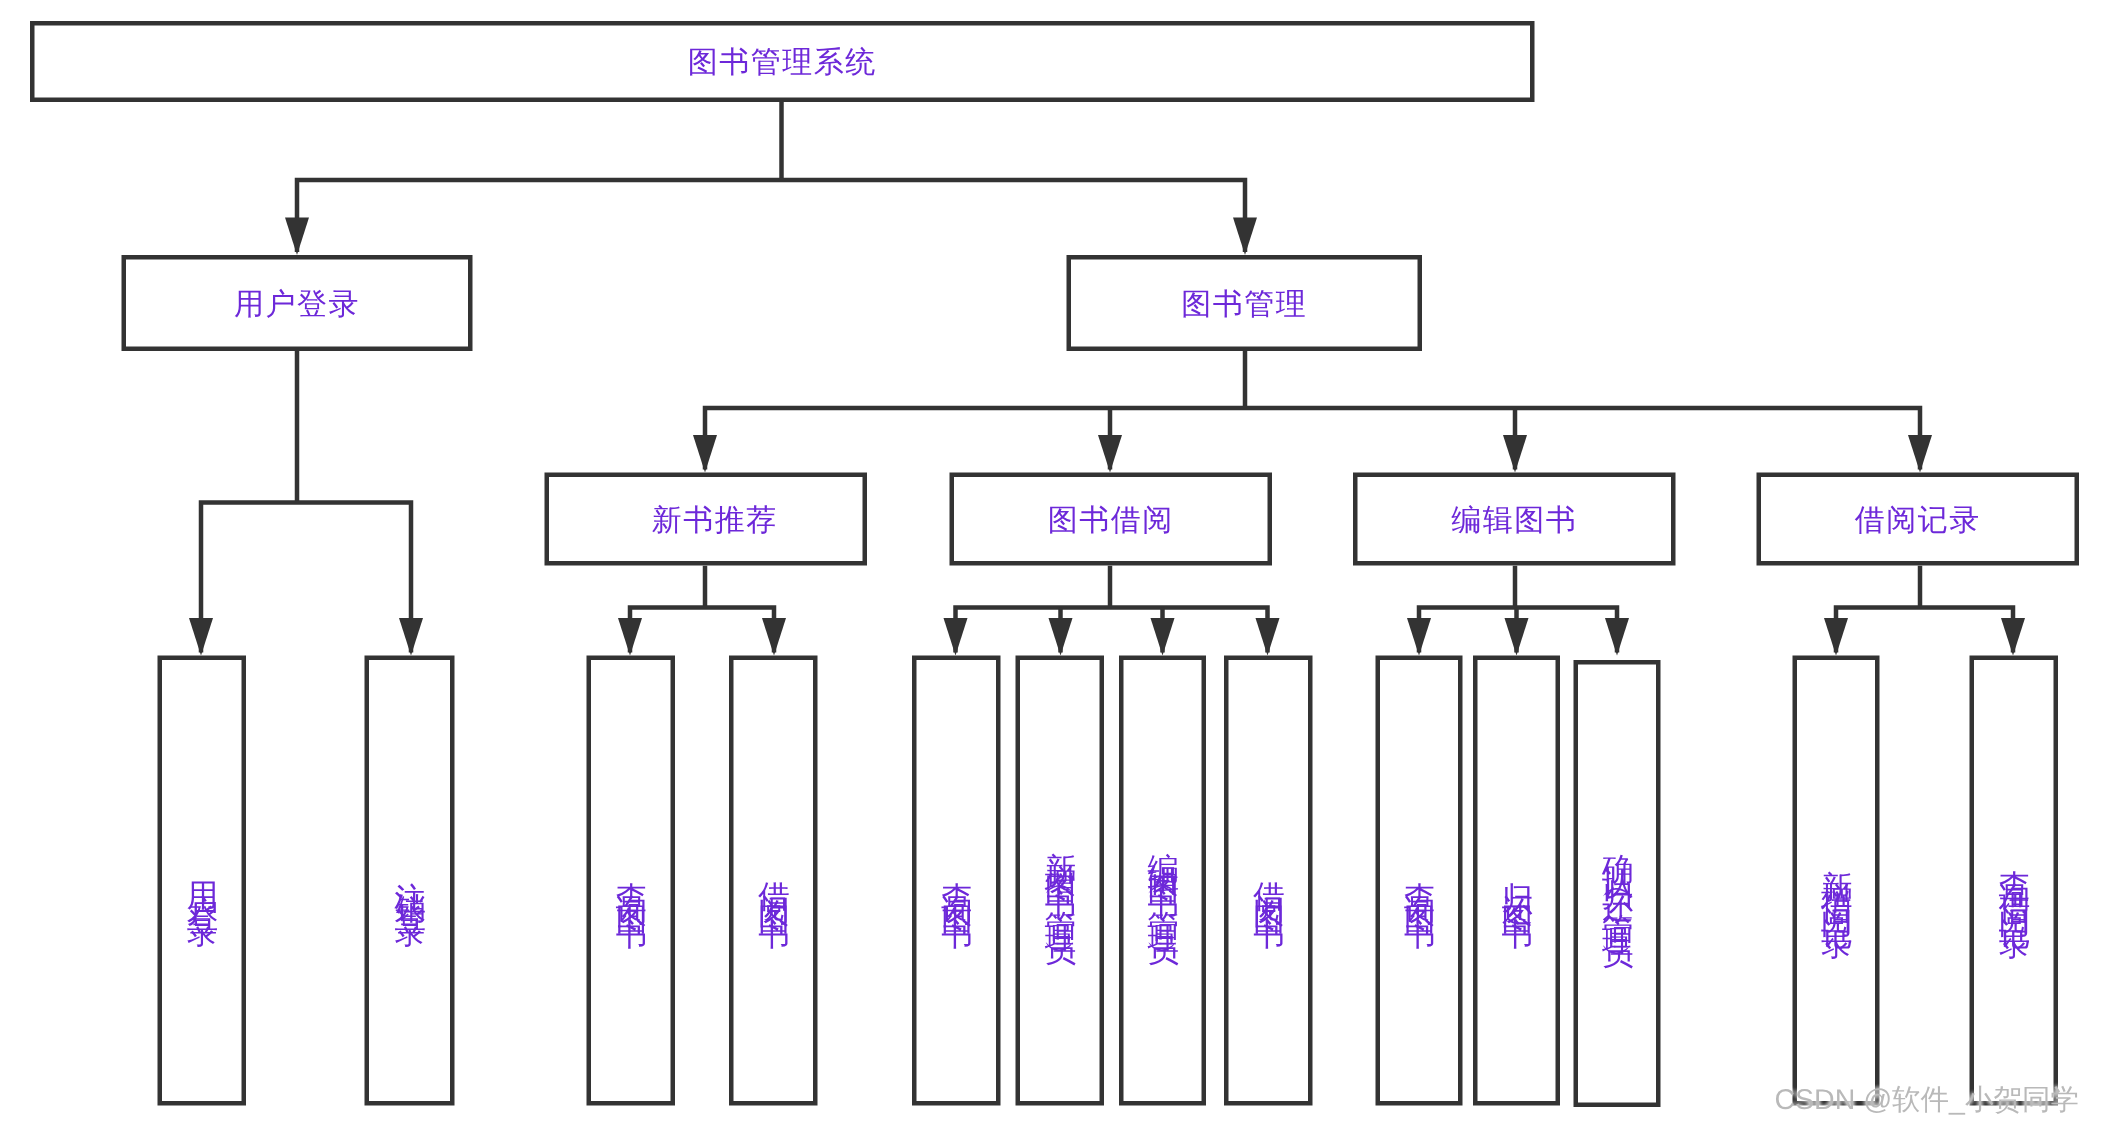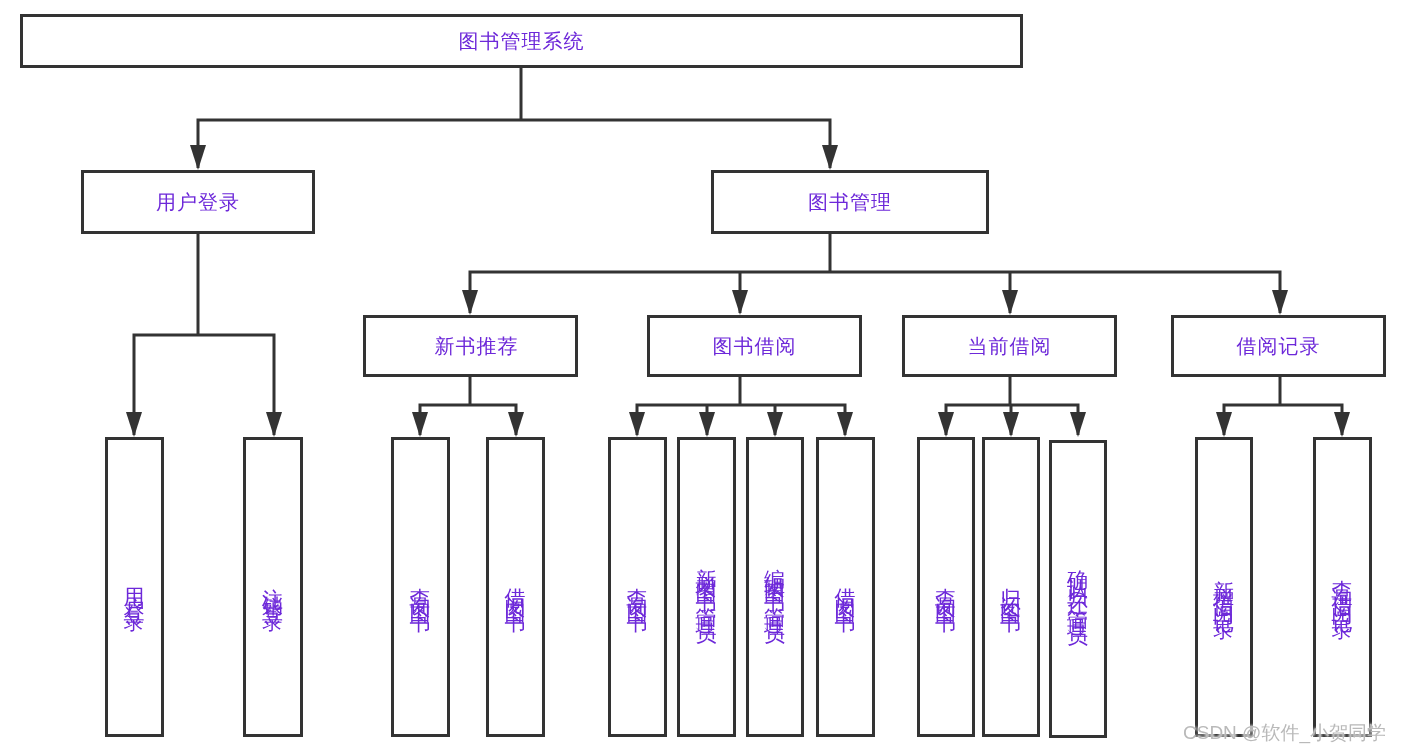--- a/index.html
+++ b/index.html
@@ -107,32 +107,32 @@
     </g>
   </svg>
 
   <div class="node hbox" style="left:20px; top:14px; width:1003px; height:54px;">
     <span>图书管理系统</span>
   </div>
 
   <div class="node hbox" style="left:81px; top:170px; width:234px; height:64px;">
     <span>用户登录</span>
   </div>
-  <div class="node hbox" style="left:711px; top:170px; width:278px; height:64px;">
+  <div class="node hbox" style="left:711px; top:170px; width:237px; height:64px;">
     <span>图书管理</span>
   </div>
 
   <div class="node hbox" style="left:363px; top:315px; width:215px; height:62px;padding-left:12px;">
     <span>新书推荐</span>
   </div>
-  <div class="node hbox" style="left:633px; top:315px; width:215px; height:62px;margin-left:14px;">
+  <div class="node hbox" style="left:633px; top:315px; width:215px; height:62px;">
     <span>图书借阅</span>
   </div>
   <div class="node hbox" style="left:902px; top:315px; width:215px; height:62px;">
-    <span>当前借阅</span>
+    <span>编辑图书</span>
   </div>
   <div class="node hbox" style="left:1171px; top:315px; width:215px; height:62px;">
     <span>借阅记录</span>
   </div>
 
   <div class="node vbox" style="left:105px; top:437px; width:59px; height:300px;">
     <span>用户登录</span>
   </div>
   <div class="node vbox" style="left:243px; top:437px; width:60px; height:300px;">
     <span>注销登录</span>

